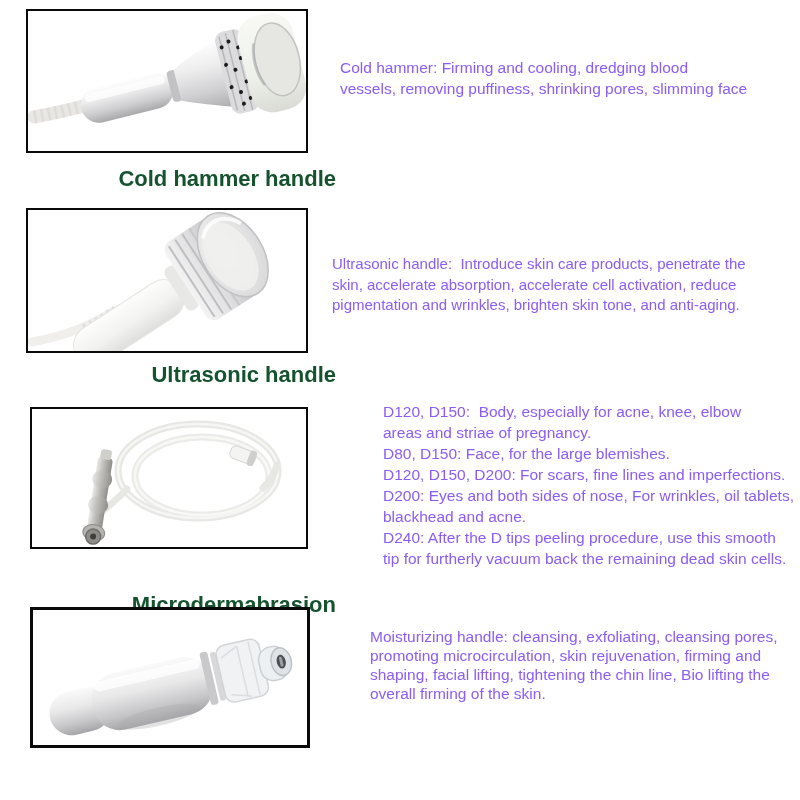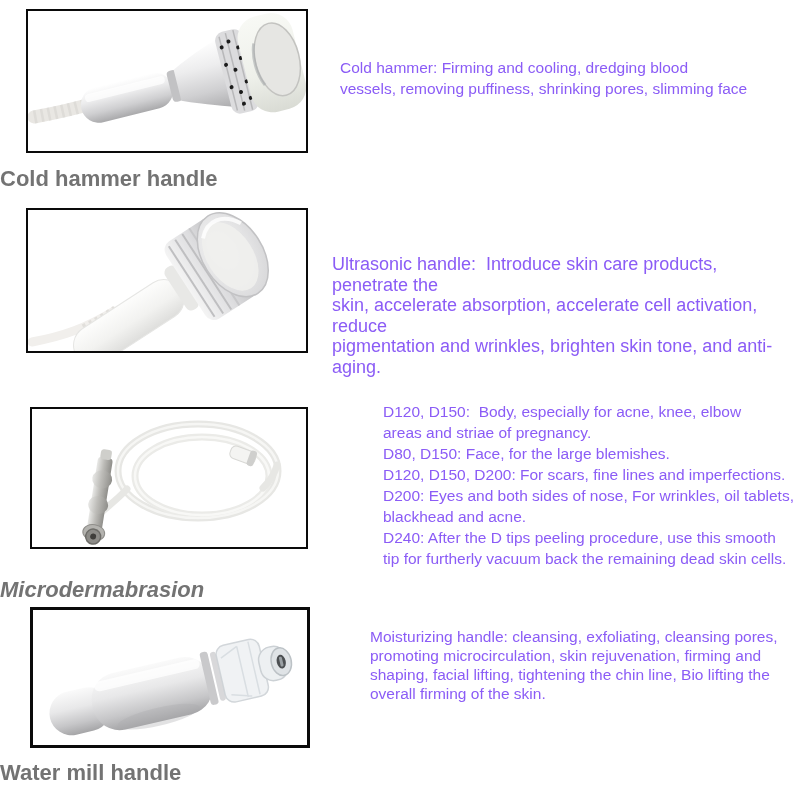--- a/index.html
+++ b/index.html
@@ -1,22 +1,22 @@
 <!DOCTYPE html>
 <html><head>
 <meta charset="utf-8">
 <style>
   html,body{margin:0;padding:0;background:#ffffff;}
   body{width:800px;height:800px;position:relative;font-family:"Liberation Sans",sans-serif;color:#222;overflow:hidden;}
   .page{position:absolute;inset:0;background:#fff;}
   .photo-frame{position:absolute;border:2px solid #0a0a0a;background:#fff;box-sizing:border-box;}
   .photo-frame svg{display:block;width:100%;height:100%;}
-  .caption{position:absolute;left:0;width:336px;text-align:left;font-weight:bold;font-size:22px;color:#737373;letter-spacing:0px;}
+  .caption{position:absolute;left:0;width:336px;text-align:right;font-weight:bold;font-size:22px;color:#14532d;letter-spacing:0px;}
   .desc{position:absolute;white-space:pre-wrap;color:#8b5cf6;font-size:15.5px;line-height:21px;}
-  .desc.d2{font-size:18px;line-height:20.5px;}
+  .desc.d2{font-size:15px;line-height:20.5px;}
   .desc.d4{line-height:19px;margin-left:22px;}
 </style>
 </head>
 <body>
 
 <div class="page">
 
   <div class="photo-frame" style="left:26px;top:9px;width:282px;height:144px;">
     <svg viewBox="0 0 278 140">
       <defs>
@@ -93,20 +93,21 @@
         <line x1="165" y1="38" x2="165" y2="122" stroke="#bfbfc1" stroke-width="2"></line>
         <line x1="174" y1="36" x2="174" y2="124" stroke="#bfbfc1" stroke-width="2"></line>
         <line x1="183" y1="35" x2="183" y2="125" stroke="#bfbfc1" stroke-width="2"></line>
         <line x1="192" y1="34" x2="192" y2="126" stroke="#c8c8ca" stroke-width="2"></line>
         <ellipse cx="214" cy="80" rx="30" ry="46" fill="url(#face2)" stroke="#c2c2c4" stroke-width="1.5"></ellipse>
         <ellipse cx="211" cy="80" rx="23" ry="38" fill="#efefed" opacity="0.9"></ellipse>
         <path d="M198,50 A30,46 0 0 1 238,58" fill="none" stroke="#ffffff" stroke-width="4" opacity="0.8"></path>
       </g>
     </svg>
   </div>
+  <div class="caption" style="top:362px;">Ultrasonic handle</div>
   <div class="desc d2" style="left:332px;top:254px;width:456px;">Ultrasonic handle:  Introduce skin care products, penetrate the
 skin, accelerate absorption, accelerate cell activation, reduce
 pigmentation and wrinkles, brighten skin tone, and anti-aging.</div>
 
   <div class="photo-frame" style="left:30px;top:407px;width:278px;height:142px;">
     <svg viewBox="0 0 274 138">
       <defs>
         <linearGradient id="pen3" x1="0" y1="0" x2="1" y2="0">
           <stop offset="0" stop-color="#e9e9e7"></stop>
             <stop offset="0.45" stop-color="#bdbcb8"></stop>
@@ -129,21 +130,21 @@
         <rect x="58" y="48" width="15" height="76" rx="4" fill="url(#pen3)"></rect>
         <ellipse cx="65.5" cy="70" rx="10" ry="9" fill="url(#pen3)"></ellipse>
         <ellipse cx="65.5" cy="96" rx="10" ry="9" fill="url(#pen3)"></ellipse>
         <rect x="60" y="40" width="11" height="10" rx="3" fill="#cfcfcb"></rect>
         <ellipse cx="65.5" cy="124" rx="11" ry="8" fill="#b4b3af" stroke="#8f8e8a" stroke-width="1"></ellipse>
         <circle cx="65.5" cy="128" r="7.5" fill="#8d8c88" stroke="#6e6d69" stroke-width="1.5"></circle>
         <circle cx="65.5" cy="128" r="3" fill="#3f3e3b"></circle>
       </g>
     </svg>
   </div>
-  <div class="caption" style="top:577px;font-style:italic;">Microdermabrasion</div>
+  <div class="caption" style="top:592px;">Microdermabrasion</div>
   <div class="desc d3" style="left:348px;top:401px;width:440px;margin-left:35px;">D120, D150:  Body, especially for acne, knee, elbow
 areas and striae of pregnancy.
 D80, D150: Face, for the large blemishes.
 D120, D150, D200: For scars, fine lines and imperfections.
 D200: Eyes and both sides of nose, For wrinkles, oil tablets,
 blackhead and acne.
 D240: After the D tips peeling procedure, use this smooth
 tip for furtherly vacuum back the remaining dead skin cells.</div>
 
   <div class="photo-frame" style="left:30px;top:607px;width:280px;height:141px;border-width:3px;">
@@ -167,19 +168,18 @@
           <rect x="188" y="48" width="44" height="58" rx="9" fill="#eef1f3" opacity="0.88" stroke="#ccd1d5" stroke-width="1.5"></rect>
           <path d="M192,60 L210,52 M194,98 L214,104 M210,52 L210,104 M222,50 L222,104" stroke="#d9dee2" stroke-width="1.5" fill="none"></path>
           <rect x="228" y="60" width="28" height="34" rx="13" fill="#edf0f2" stroke="#ccd1d5" stroke-width="1.5"></rect>
           <ellipse cx="250" cy="77" rx="10" ry="14" fill="#dfe3e6" stroke="#bcc2c6" stroke-width="1.5"></ellipse>
           <ellipse cx="250" cy="77" rx="4.5" ry="7" fill="#4c4f52"></ellipse>
           <rect x="248.5" y="72" width="3" height="10" rx="1.5" fill="#9aa0a4"></rect>
         </g>
       </g>
     </svg>
   </div>
-  <div class="caption" style="top:760px;">Water mill handle</div>
   <div class="desc d4" style="left:348px;top:627px;width:440px;">Moisturizing handle: cleansing, exfoliating, cleansing pores,
 promoting microcirculation, skin rejuvenation, firming and
 shaping, facial lifting, tightening the chin line, Bio lifting the
 overall firming of the skin.</div>
 
 </div>
 
 </body></html>

